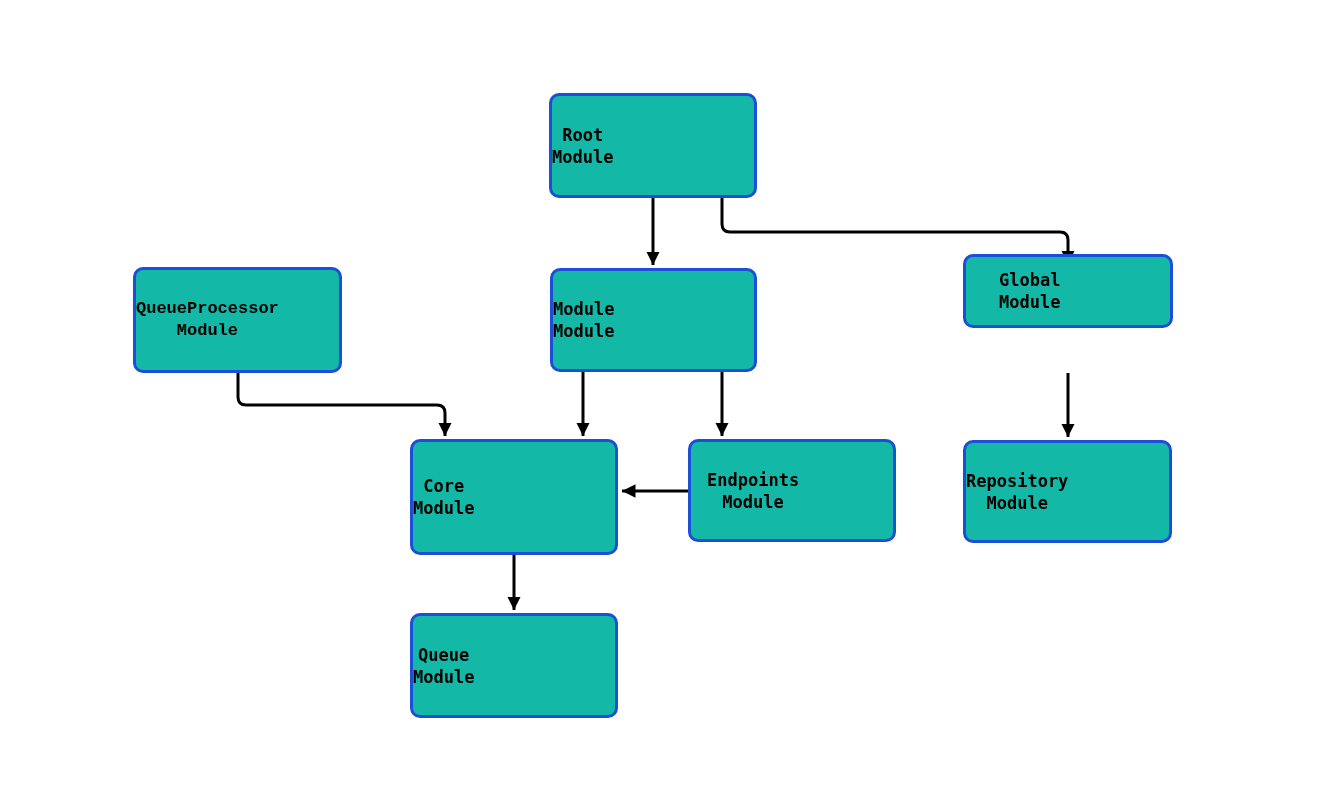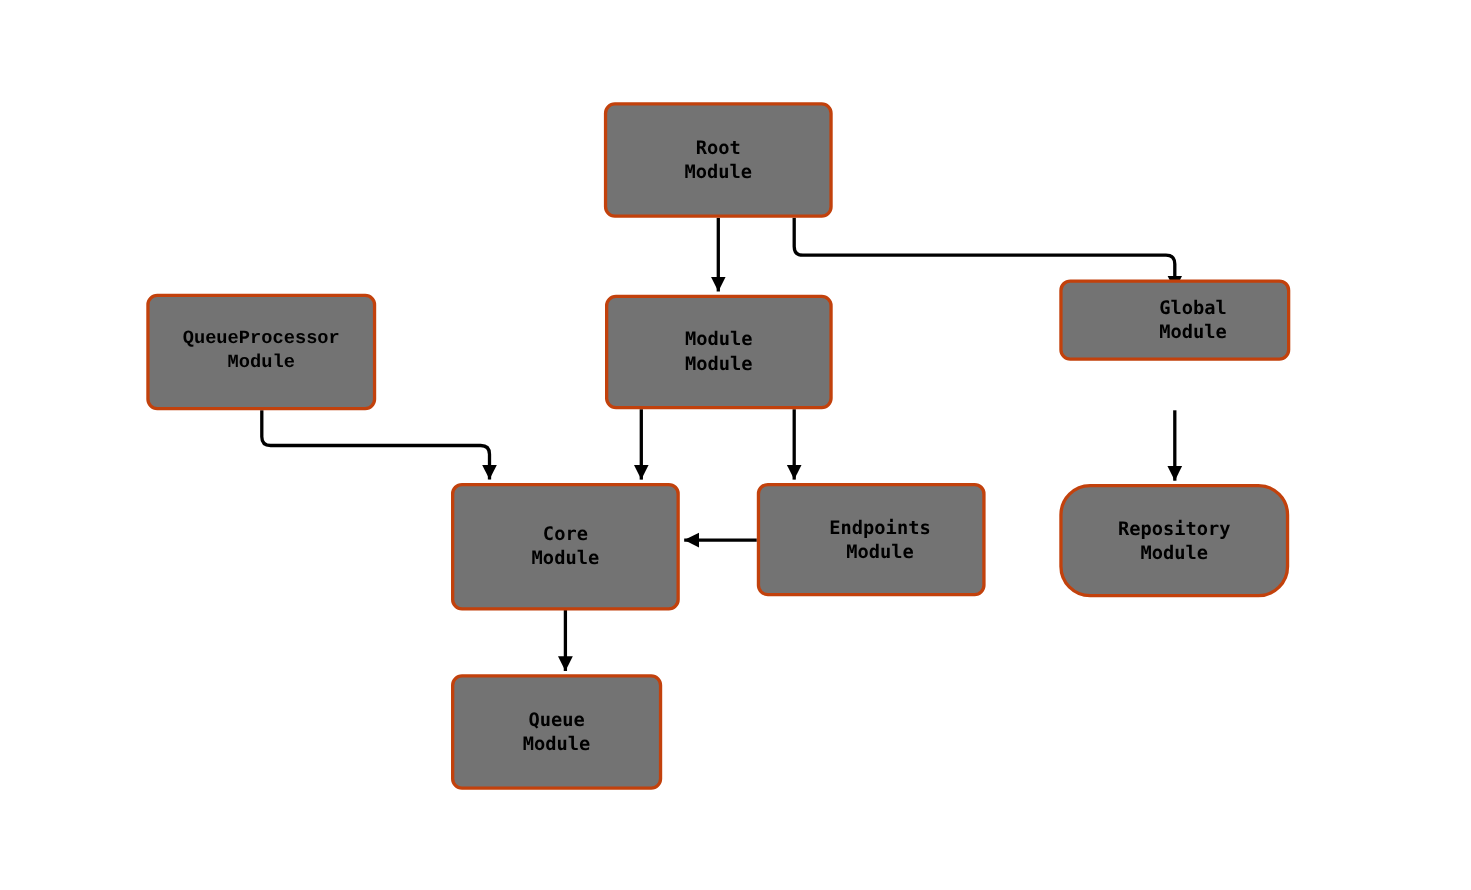--- a/index.html
+++ b/index.html
@@ -18,26 +18,26 @@
   #edges {
     position: absolute;
     left: 0;
     top: 0;
     width: 1337px;
     height: 809px;
   }
   .node {
     position: absolute;
     box-sizing: border-box;
-    border: 3px solid #c2410c;
+    border: 3px solid #1d4ed8;
     border-radius: 10px;
-    background: #737373;
+    background: #14b8a6;
     display: flex;
     align-items: center;
-    justify-content: center;
+    justify-content: flex-start;
   }
   .node .label {
     font-weight: bold;
     font-size: 17px;
     line-height: 22px;
     color: #000000;
     text-align: center;
     white-space: pre;
   }
 </style>
@@ -74,20 +74,20 @@
       </div>
       <div class="node" style="left: 963px; top: 254px; width: 210px; height: 74px; padding-left: 33px;">
         <div class="label"><div>Global</div><div>Module</div></div>
       </div>
       <div class="node" style="left: 410px; top: 439px; width: 208px; height: 116px;">
         <div class="label"><div>Core</div><div>Module</div></div>
       </div>
       <div class="node" style="left: 688px; top: 439px; width: 208px; height: 103px; padding-left: 16px;">
         <div class="label"><div>Endpoints</div><div>Module</div></div>
       </div>
-      <div class="node" style="left: 963px; top: 440px; width: 209px; height: 103px; border-radius: 28px;">
+      <div class="node" style="left: 963px; top: 440px; width: 209px; height: 103px;">
         <div class="label"><div>Repository</div><div>Module</div></div>
       </div>
-      <div class="node" style="left: 410px; top: 613px; width: 192px; height: 105px;">
+      <div class="node" style="left: 410px; top: 613px; width: 208px; height: 105px;">
         <div class="label"><div>Queue</div><div>Module</div></div>
       </div>
     </div>
 </div>
 
 </body></html>

